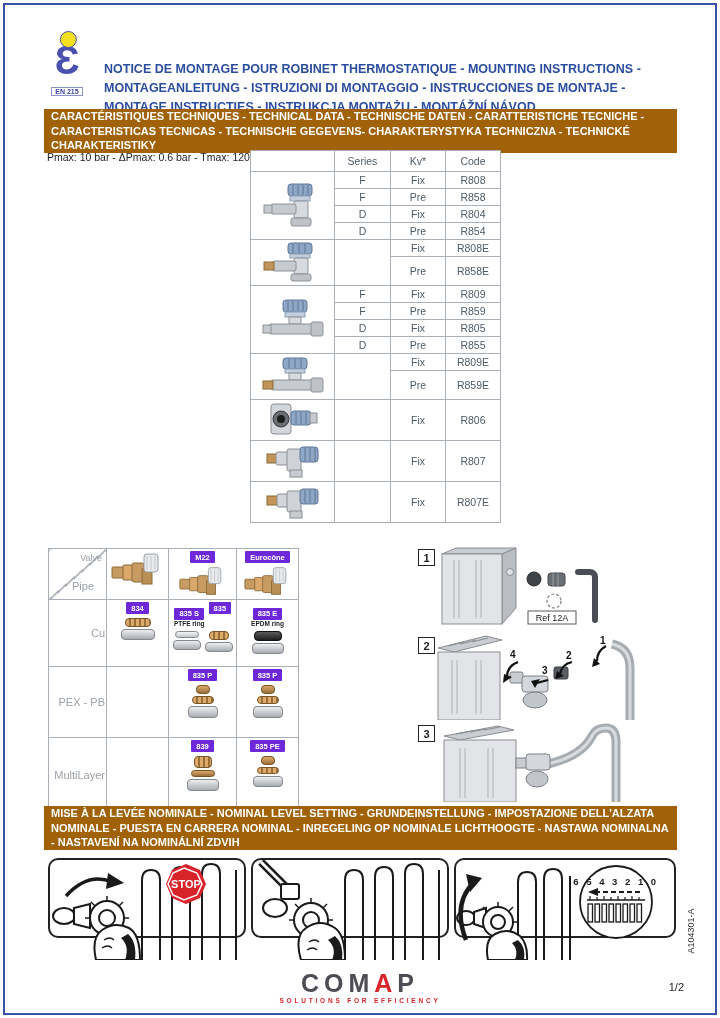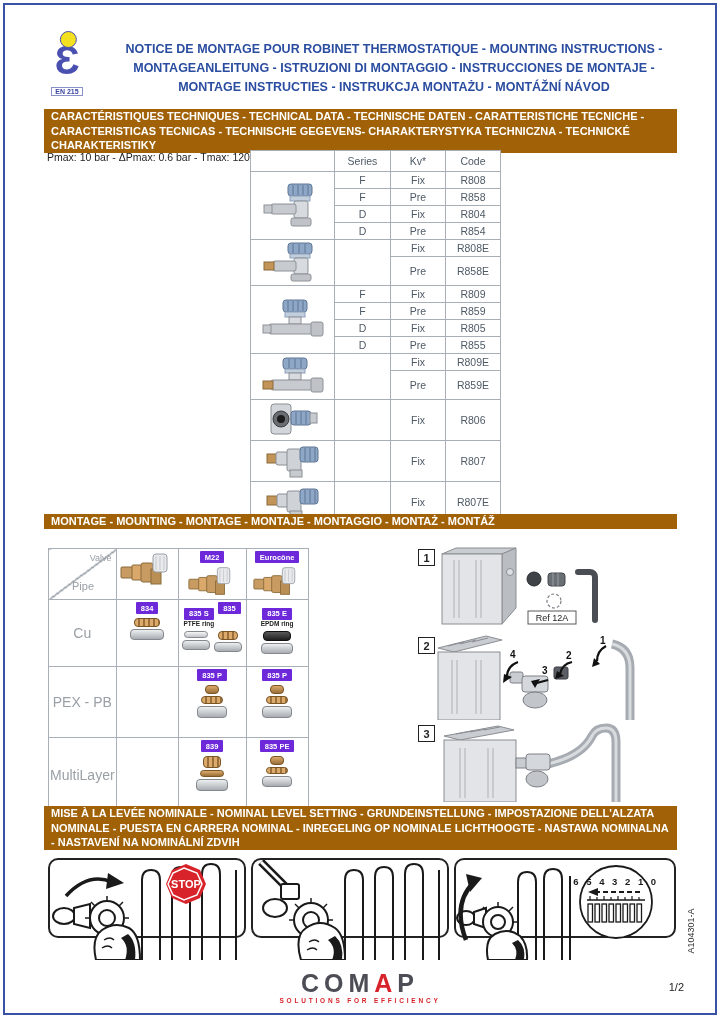--- a/index.html
+++ b/index.html
@@ -11,21 +11,21 @@
             color:#fff; font-weight:bold; font-size:12.5px; display:flex; align-items:center;
             justify-content:center; letter-spacing:.3px;}
 
   .header {position:absolute; top:40px; left:40px; width:644px; display:flex; gap:10px; align-items:flex-start;}
   .logo {width:54px; text-align:center; flex:0 0 54px;}
   .logo .eglyph {font-size:40px; font-weight:bold; color:#4A50B0; line-height:1; position:relative; display:inline-block;}
   .logo .endot {position:absolute; left:50%; top:-9px; transform:translateX(-42%); width:15px; height:15px;
                 border-radius:50%; background:#F3E01F; border:1px solid #4A50B0;}
   .logo .entxt {font-size:7px; font-weight:bold; color:#3A44A0; border:1px solid #8A90C8; padding:0 3px;
                 display:inline-block; margin-top:1px;}
-  .title {flex:1; text-align:center; color:#2B4DA0; font-weight:bold; font-size:12.5px; line-height:1.5;}
+  .title {flex:1; color:#2B4DA0; font-weight:bold; font-size:12.5px; line-height:1.5;margin-top:20px;}
 
   .banner {position:absolute; left:44px; width:633px; background:#a16207; color:#fff; font-weight:bold;
            font-size:11px; line-height:1.32; padding:0 7px; box-sizing:border-box;}
   #banner-tech {top:109px;}
   #banner-mount {top:514px;}
   #banner-setting {top:806px;}
 
   .conditions {position:absolute; left:47px; top:151px; font-size:10.5px; color:#1d1d1d;}
   .kvnote {position:absolute; left:527px; top:149px; font-size:9px; color:#55606B; line-height:1.45;}
   .kvnote .l2 {padding-left:5px;}
@@ -40,21 +40,21 @@
   .spec-table tr.rh28 td {height:28px;}
   .spec-table tr.rh40 td {height:40px;}
   .spec-table .imgc {vertical-align:middle;}
 
   .fit-table {position:absolute; left:48px; top:548px;}
   .fit-table td {vertical-align:top; padding:2px 1px;}
   .fit-table tr.fr0 td {height:46px;margin-top:45px;}
   .fit-table tr.fr1 td {height:62px;}
   .fit-table tr.fr2 td {height:66px;}
   .fit-table tr.fr3 td {height:70px;}
-  .fit-table td.pipec {vertical-align:middle; color:#9AA0A6; font-size:14px;}
+  .fit-table td.pipec {vertical-align:middle; color:#9AA0A6; font-size:11px;text-align:right;}
   .corner {position:relative;
      background:linear-gradient(to bottom right,#fff calc(50% - .8px),#98A0A8 calc(50% - .8px),#98A0A8 calc(50% + .8px),#fff calc(50% + .8px));}
   .corner .ct {position:absolute; top:4px; right:4px; color:#9AA0A6; font-size:9px;}
   .corner .cb {position:absolute; bottom:7px; left:23px; color:#9AA0A6; font-size:11px;}
 
   .cellcol {display:flex; flex-direction:column; align-items:center; gap:2px;}
   .lblrow {display:flex; gap:4px; align-items:flex-start; justify-content:center;}
   .redlbl {display:inline-block; background:#6d28d9; color:#fff; font-size:7.5px; font-weight:bold;
            padding:1.5px 5px; border-radius:1px; line-height:1.2;}
   .sublbl {font-size:6.5px; font-weight:bold; color:#1d1d1d; line-height:1.1; text-align:left; width:100%;}
@@ -290,21 +290,20 @@
               <line x1="50" y1="8" x2="50" y2="21" stroke="#5E7795"></line>
           </svg>
         </td>
         <td></td>
         <td>Fix</td>
         <td>R807E</td>
       </tr>
     </tbody>
   </table>
 
-  <div class="banner" id="banner-mount">MONTAGE - MOUNTING - MONTAGE - MONTAJE - MONTAGGIO - MONTAŻ - MONTÁŽ</div>
 
   <table class="fit-table">
     <colgroup>
         <col style="width:58px">
         <col style="width:62px">
         <col style="width:68px">
         <col style="width:62px">
       </colgroup>
     <tbody>
       <tr class="fr0">

